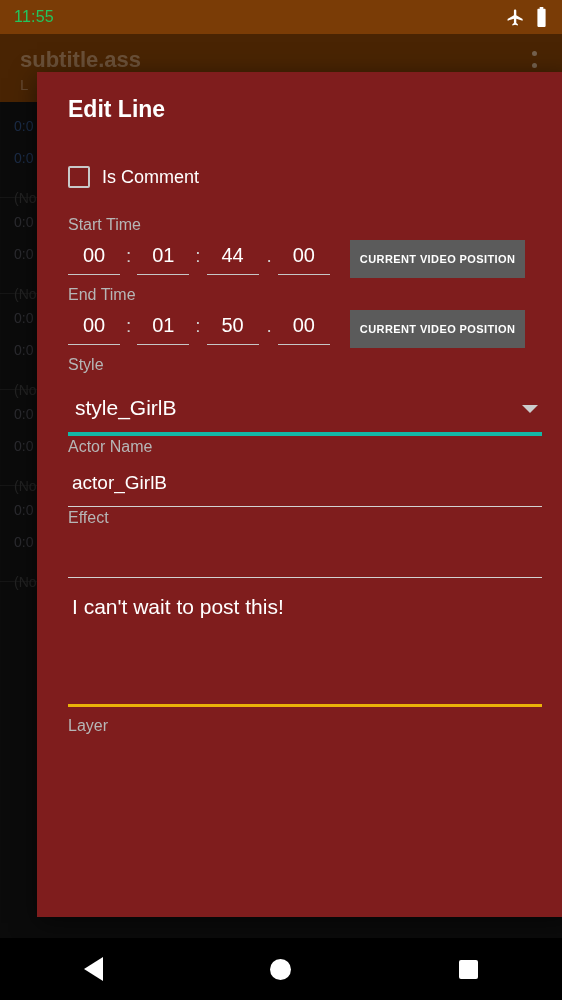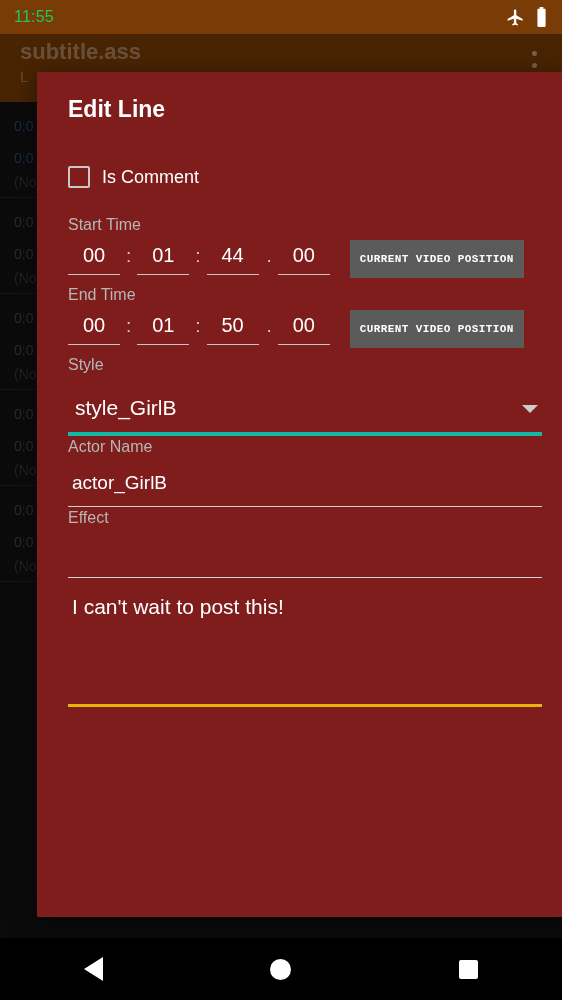--- a/index.html
+++ b/index.html
@@ -50,21 +50,21 @@
   
   #app-bar {
     position: absolute;
     left: 0; top: 34px;
     width: 562px; height: 68px;
     background: #7e3e06;
     z-index: 1;
   }
   #app-bar-titles {
     position: absolute;
-    left: 20px; top: 4px;
+    left: 20px; top: 12px;
   }
   #app-title {
     color: #e6c8ad;
     font-size: 22px;
     font-weight: bold;
     line-height: 28px;
     opacity: .55;
   }
   #app-subtitle {
     color: #e6c8ad;
@@ -112,21 +112,21 @@
     line-height: 32px;
     color: #4a4a52;
   }
   .bg-row.sel .bg-time { color: #2f4c7a; }
   .bg-meta {
     position: relative;
     height: 26px;
   }
   .bg-effect, .bg-actor, .bg-style {
     position: absolute;
-    top: 0;
+    top: 16px;
     font-size: 14px;
     color: #3c3c3c;
     white-space: nowrap;
   }
   .bg-effect { left: 0; }
   .bg-actor  { left: 50%; transform: translateX(-50%); }
   .bg-style  { right: 0; }
 
   
   #scrim {
@@ -232,21 +232,21 @@
     margin-top: 2px;
     background: #5b5b5b;
     color: #ffffff;
     font-size: 11px;
     font-weight: bold;
     letter-spacing: .4px;
     padding: 13px 10px;
     text-align: center;
     white-space: nowrap;
     border: 0;
-    font-family: Liberation Mono, monospace;
+    font-family: Liberation Sans, sans-serif;
   }
 
   
   #style-spinner {
     position: relative;
     margin: 12px 17px 0 17px;
     height: 44px;
     border-bottom: 4px solid #14b8a6;
   }
   #style-value {
@@ -468,20 +468,21 @@
       </div>
 
       <div class="field-label">Actor Name</div>
       <div class="text-input">actor_GirlB</div>
 
       <div class="field-label">Effect</div>
       <div class="text-input empty"></div>
 
       <div class="text-area">I can't wait to post this!</div>
 
+      <div class="below-label">Layer</div>
     </div>
 
   </div>
 
   <div id="status-bar">
     <span id="status-clock">11:55</span>
     <span id="status-icons">
       <span>
         <svg class="sysicon" width="19" height="19" viewBox="0 0 24 24" fill="#ffffff">
           <path d="M21 16v-2l-8-5V3.5C13 2.67 12.33 2 11.5 2S10 2.67 10 3.5V9l-8 5v2l8-2.5V19l-2 1.5V22l3.5-1 3.5 1v-1.5L13 19v-5.5l8 2.5z"></path>

